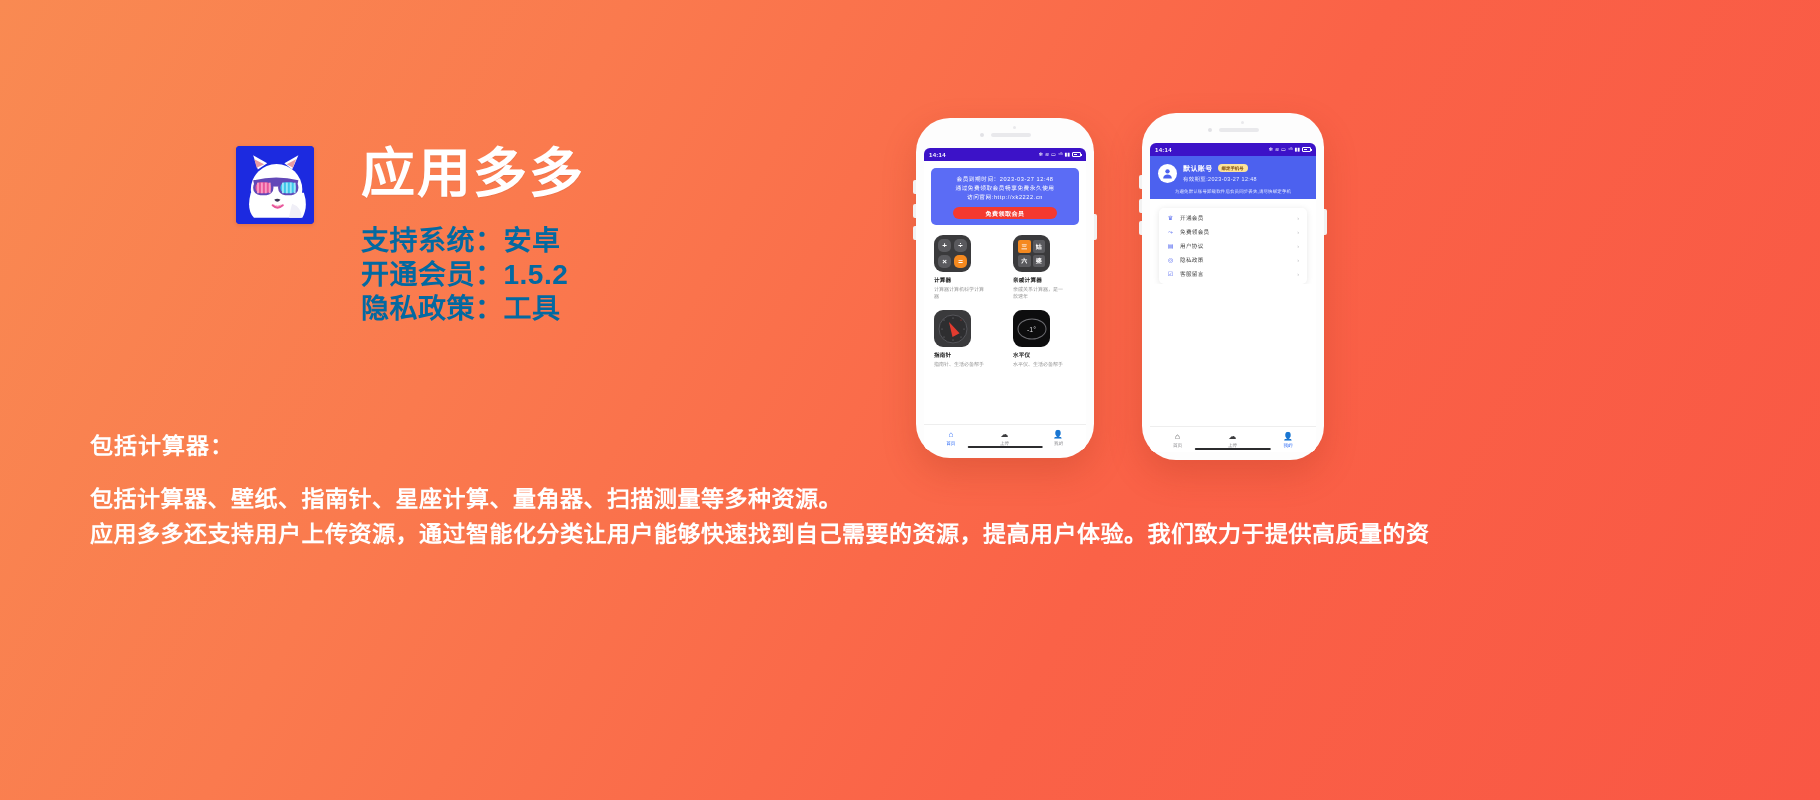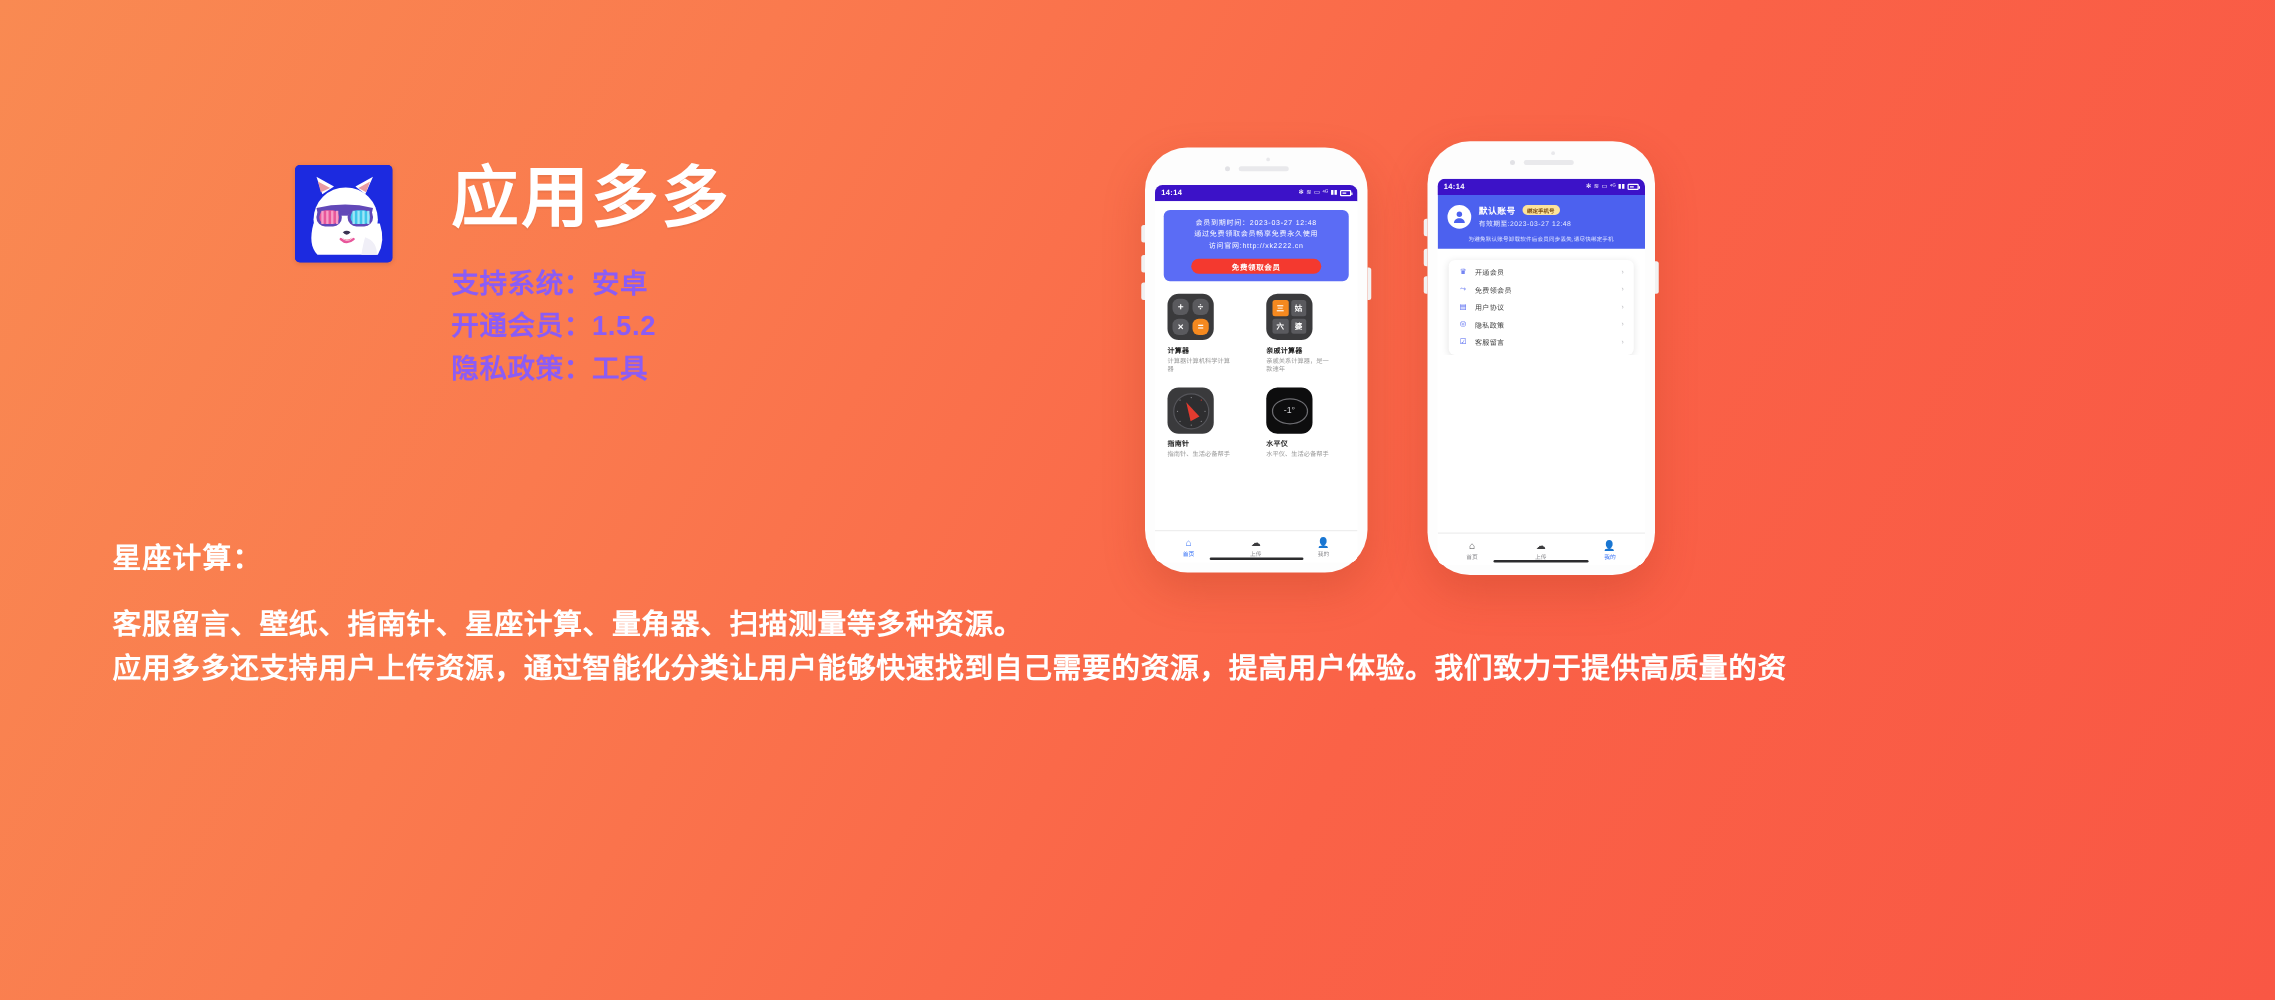--- a/index.html
+++ b/index.html
@@ -6,37 +6,37 @@
   * { margin:0; padding:0; box-sizing:border-box; }
   html, body { width:1820px; height:800px; overflow:hidden; }
   body {
     font-family:"Liberation Sans","DejaVu Sans",sans-serif;
     background:linear-gradient(118deg,#f98a52 0%,#fa7a4e 28%,#fa6247 62%,#f95744 100%);
     color:#fff;
     position:relative;
   }
 
   
-  .hero { position:absolute; left:236px; top:132px; display:flex; align-items:flex-start;justify-content:center; }
+  .hero { position:absolute; left:236px; top:146px; display:flex; align-items:flex-start;justify-content:center; }
 
   .app-icon {
     width:78px; height:78px; border-radius:4px; background:#1c2ae0;
     position:relative; overflow:hidden; flex:none;
     box-shadow:0 1px 4px rgba(0,0,0,.12);
   }
   .cat-svg { position:absolute; inset:0; width:100%; height:100%; }
 
   .hero-text { margin-left:47px; }
   .app-title {
     font-size:54px; font-weight:bold; line-height:1; letter-spacing:2px;
     color:#ffffff; text-shadow:0 1px 1px rgba(0,0,0,.06);
   }
   .meta { margin-top:24px; }
   .meta-row {
-    font-size:22px; font-weight:bold; line-height:34px; color:#8b5cf6;
+    font-size:28px; font-weight:bold; line-height:34px; color:#0369a1;
     white-space:nowrap; letter-spacing:.5px;
   }
 
   
   .intro { position:absolute; left:90px; top:435px; }
   .intro-title {
     font-size:23px; font-weight:bold; line-height:1; margin-bottom:24px; letter-spacing:1px;
   }
   .intro-line {
     font-size:23px; font-weight:bold; line-height:35px; white-space:nowrap; letter-spacing:.5px;
@@ -233,22 +233,22 @@
     <div class="app-title">应用多多</div>
     <div class="meta">
       <div class="meta-row">支持系统：安卓</div>
       <div class="meta-row">开通会员：1.5.2</div>
       <div class="meta-row">隐私政策：工具</div>
     </div>
   </div>
 </div>
 
 <div class="intro">
-  <div class="intro-title">星座计算：</div>
-  <div class="intro-line">客服留言、壁纸、指南针、星座计算、量角器、扫描测量等多种资源。</div>
+  <div class="intro-title">包括计算器：</div>
+  <div class="intro-line">包括计算器、壁纸、指南针、星座计算、量角器、扫描测量等多种资源。</div>
   <div class="intro-line">应用多多还支持用户上传资源，通过智能化分类让用户能够快速找到自己需要的资源，提高用户体验。我们致力于提供高质量的资</div>
 </div>
 
 <div class="phones">
 
   <div class="phone" id="phone-right">
     <div class="notch-row">
       <span class="cam-dot"></span>
       <span class="speaker"></span>
     </div>

